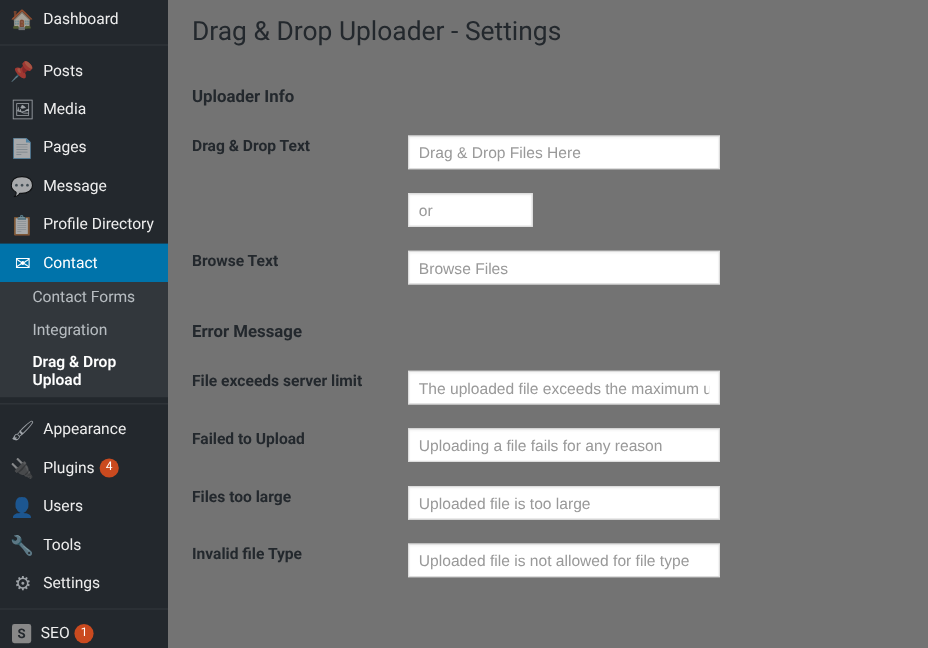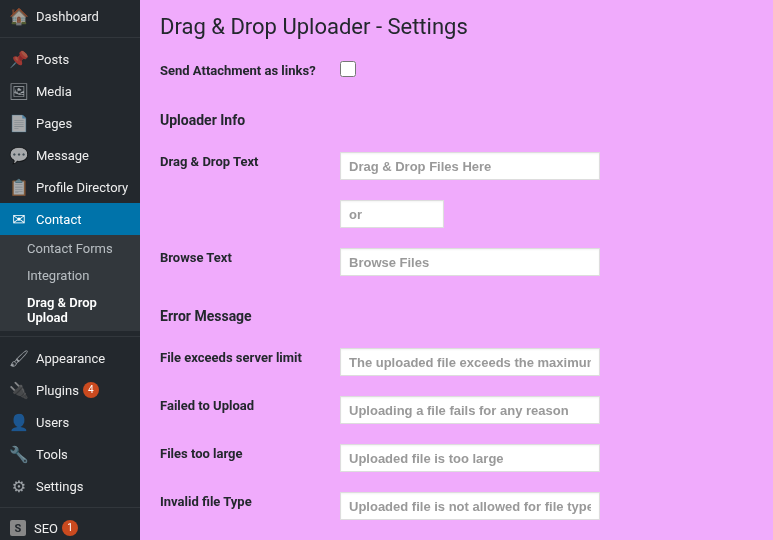--- a/index.html
+++ b/index.html
@@ -9,27 +9,27 @@
   .menu-item .ic { width: 18px; height: 18px; display: inline-flex; align-items: center; justify-content: center; margin-right: 8px; color: rgba(240,245,250,.6); font-size: 16px; }
   .menu-item.active { background: #0073aa; color: #fff; }
   .menu-item.active .ic { color: #fff; }
   .menu-item.active::after { content: ""; position: absolute; right: -8px; top: 50%; margin-top: -8px; border: 8px solid transparent; border-right-color: #f1f1f1; }
   .menu-sep { border-top: 1px solid #32373c; margin: 5px 0; }
   .submenu { background: #32373c; padding-left: 13px; }
   .sub-item { padding: 6px 10px 6px 14px; color: rgba(240,245,250,.7); font-size: 13px; cursor: pointer; }
   .sub-item.current { color: #fff; font-weight: 600; }
   .badge { display: inline-block; min-width: 16px; height: 16px; border-radius: 8px; background: #ca4a1f; color: #fff; font-size: 10px; line-height: 16px; text-align: center; margin-left: 4px; padding: 0 4px; }
 
-  #main { flex: 1; padding: 0 20px 20px 20px; overflow: auto; background: #f0abfc; height: 540px; }
+  #main { flex: 1; padding: 0 20px 20px 20px; overflow: auto; background: #737373; height: 540px; }
   h1#page-title { font-size: 22px; font-weight: 400; color: #23282d; padding: 14px 0 12px; }
   h2.section { font-size: 14px; font-weight: 700; color: #23282d; margin: 22px 0 14px; }
   .form-table { width: 100%; border-collapse: collapse; }
   .form-table th { text-align: left; vertical-align: top; width: 180px; padding: 12px 10px 12px 0; font-weight: 700; font-size: 13px; color: #23282d; }
   .form-table td { padding: 10px 10px 10px 0; vertical-align: middle; }
-  input[type=text] { background: #fff; border: 1px solid #ddd; padding: 5px 8px; font-size: 13px; color: #555; height: 28px; box-shadow: inset 0 1px 2px rgba(0,0,0,.05); font-weight: bold; }
+  input[type=text] { background: #fff; border: 1px solid #ddd; padding: 5px 8px; font-size: 13px; color: #555; height: 28px; box-shadow: inset 0 1px 2px rgba(0,0,0,.05); }
   input[type=text]::placeholder { color: #999; }
   .w-wide { width: 260px; }
   .w-small { width: 104px; }
   input[type=checkbox] { width: 16px; height: 16px; border: 1px solid #b4b9be; background: #fff; }
 </style>
 </head>
 <body>
 
 <div id="sidebar">
   <div class="menu-item">
@@ -93,28 +93,20 @@
     <span class="ic" style="background:#888;color:#23282d;border-radius:2px;font-size:11px;font-weight:700;width:16px;height:16px;">S</span>
     <span>SEO</span>
     <span class="badge">1</span>
   </div>
 
 </div>
 
 <div id="main">
   <h1 id="page-title">Drag &amp; Drop Uploader - Settings</h1>
 
-  <table class="form-table">
-    <tbody>
-        <tr>
-      <th>Send Attachment as links?</th>
-      <td><input type="checkbox" style=""></td>
-    </tr>
-  </tbody>
-    </table>
 
   <h2 class="section">Uploader Info</h2>
 
   <table class="form-table">
     <tbody>
         <tr>
       <th>Drag &amp; Drop Text</th>
       <td><input type="text" class="w-wide" placeholder="Drag &amp; Drop Files Here" style=""></td>
     </tr>
     <tr>

